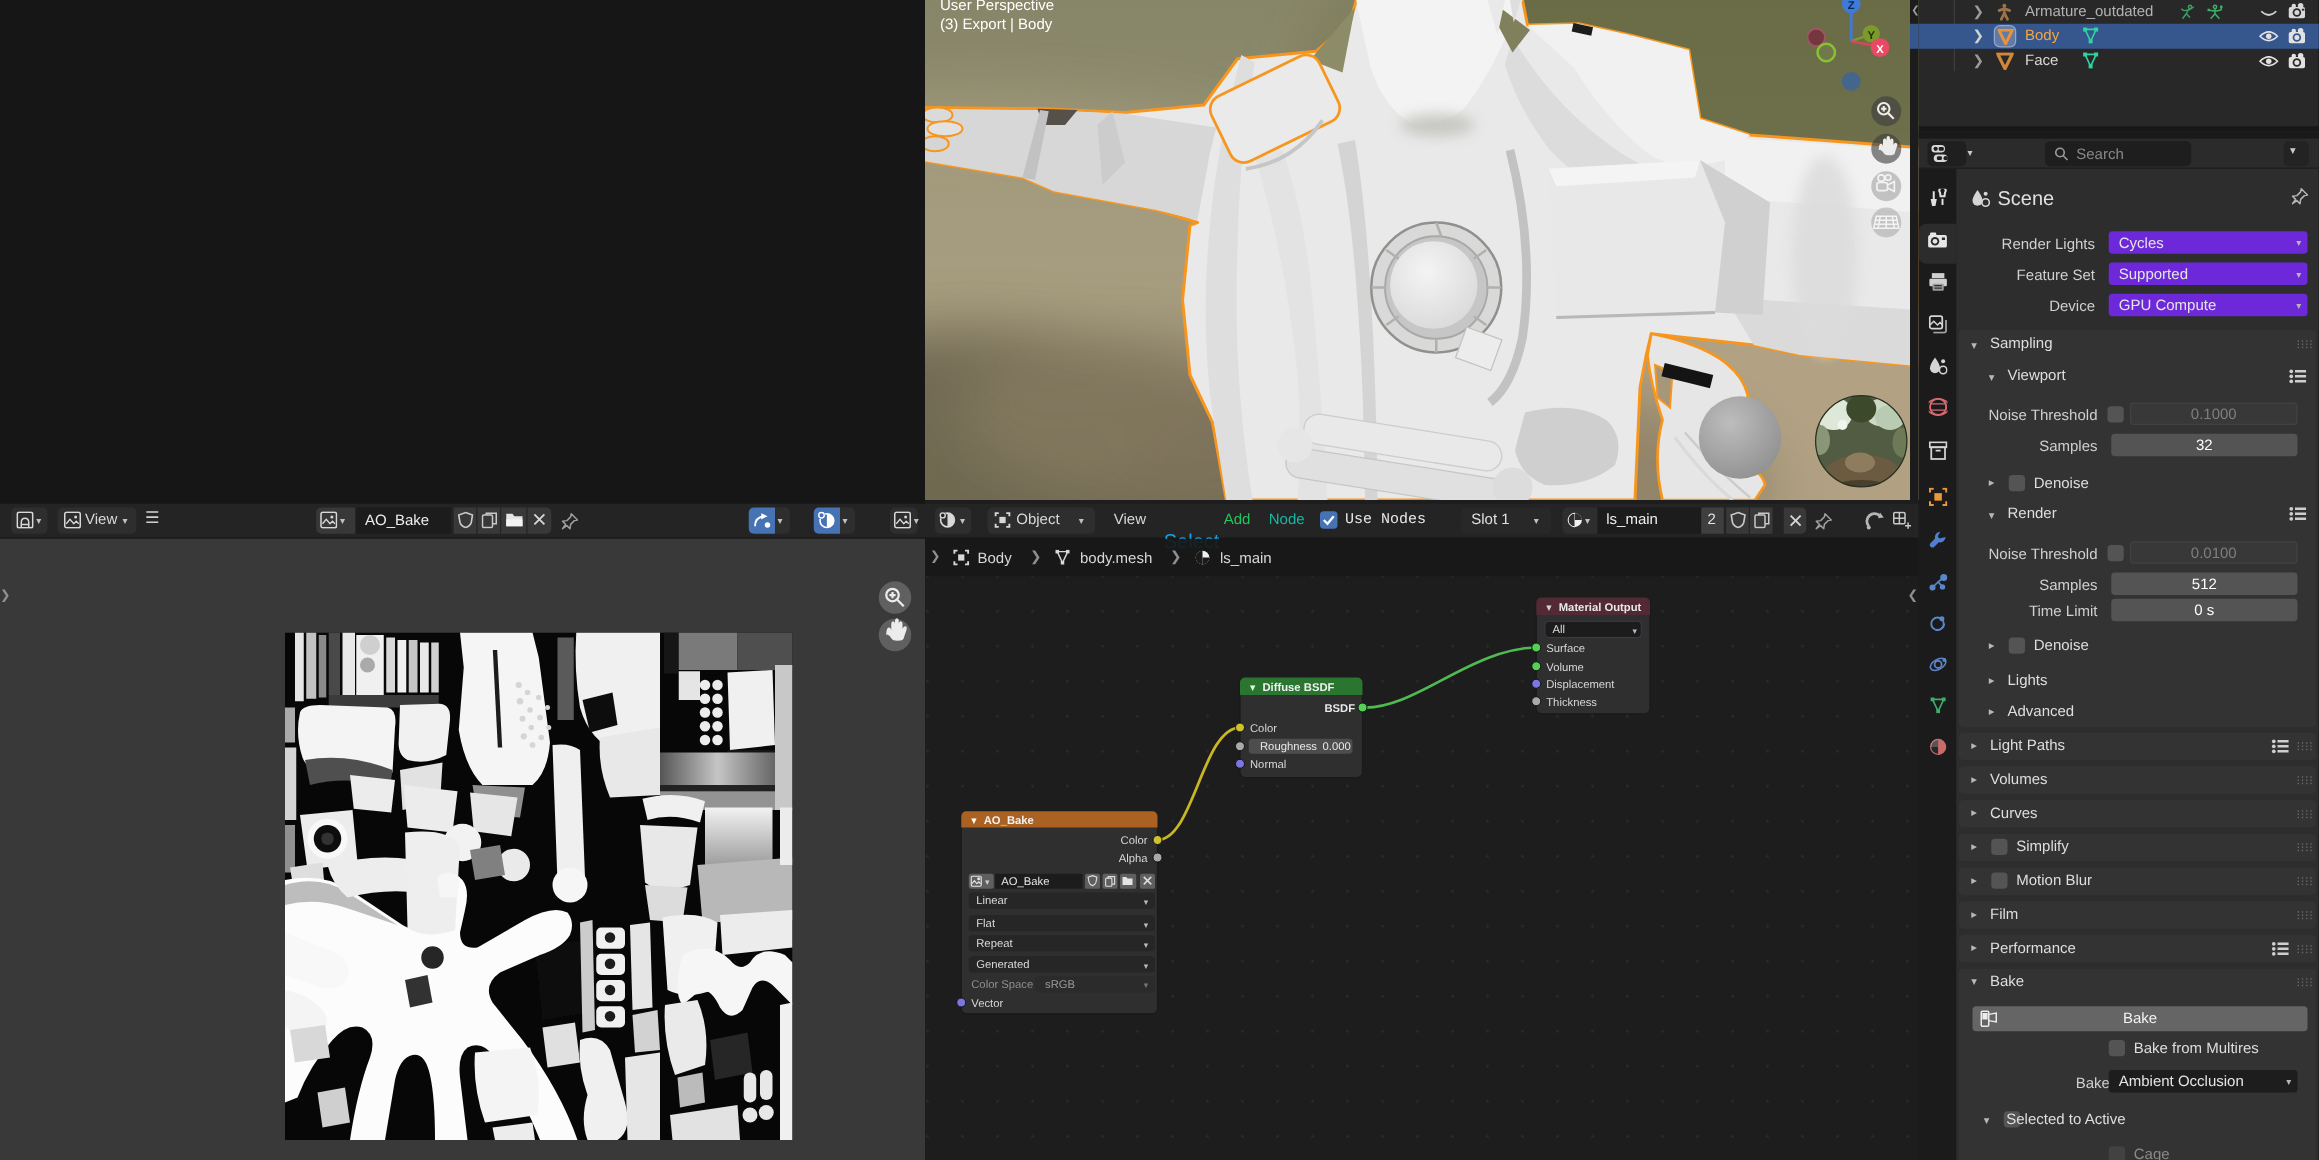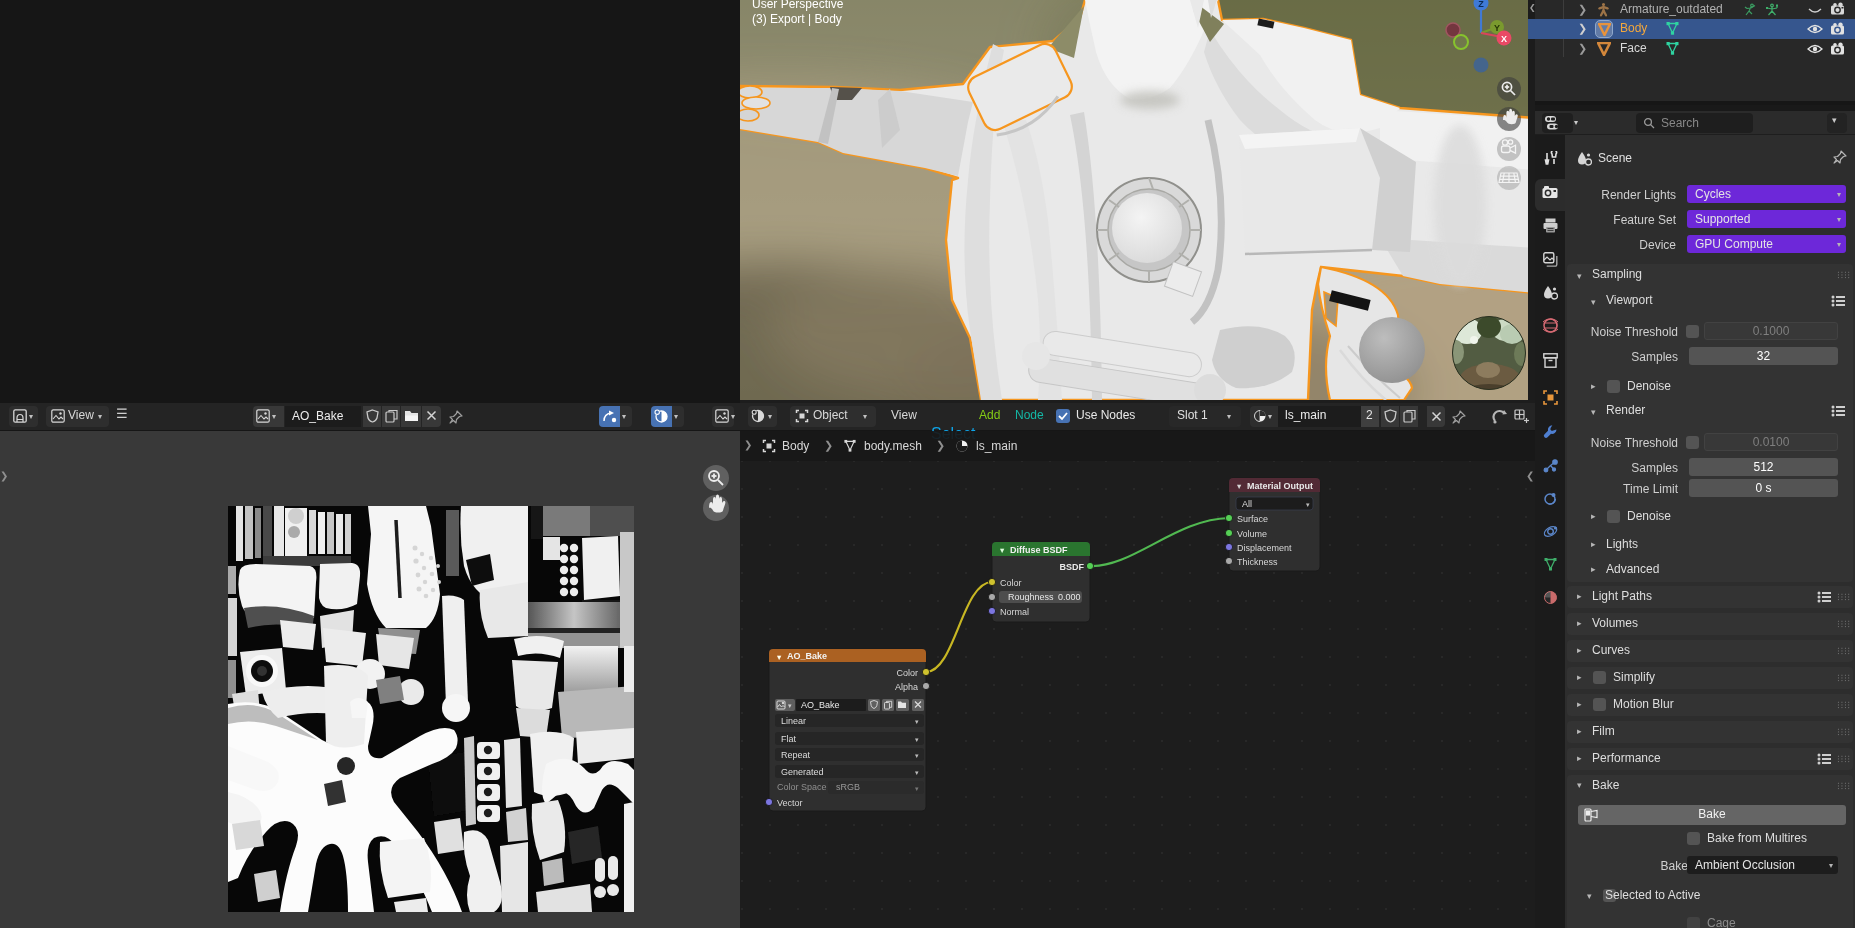--- a/index.html
+++ b/index.html
@@ -416,21 +416,21 @@
         </svg>
     </div>
 
     <div class="abs" id="propcontent" style="left:30px;top:30px;width:290px;height:793px;overflow:hidden;">
 
       <svg class="abs" style="left:12px;top:16px" width="15" height="15" viewBox="0 0 15 15">
           <path d="M5,1 Q9,6.5 9,9.5 A4,4 0 1 1 1,9.5 Q1,6.5 5,1 Z" fill="#d5d5d5"></path>
           <circle cx="11.5" cy="11" r="3" fill="none" stroke="#d5d5d5" stroke-width="1.3"></circle>
           <circle cx="11.5" cy="4" r="1.6" fill="#d5d5d5"></circle>
         </svg>
-      <span class="abs" style="left:33px;top:16px;color:#e0e0e0;font-size:12px;">Scene</span>
+      <span class="abs" style="left:33px;top:16px;color:#e0e0e0;font-size:16px;">Scene</span>
       <svg class="abs" style="left:268px;top:15px" width="14" height="14" viewBox="0 0 14 14">
           <path d="M8,1 L13,6 L10.5,6.5 L7.5,9.5 L7,13 L4.5,10.5 L1,13 L3.5,9.5 L1,7 L4.5,6.5 L7.5,3.5 Z" fill="none" stroke="#b5b5b5" stroke-width="1.2" stroke-linejoin="round"></path>
         </svg>
 
       <span class="plabel" style="left:0;top:53px;width:111px;">Render Lights</span>
       <div class="pdrop" style="left:122px;top:50px;width:159px;">Cycles<span class="chev">▾</span></div>
       <span class="plabel" style="left:0;top:78px;width:111px;">Feature Set</span>
       <div class="pdrop" style="left:122px;top:75px;width:159px;">Supported<span class="chev">▾</span></div>
       <span class="plabel" style="left:0;top:103px;width:111px;">Device</span>
       <div class="pdrop" style="left:122px;top:100px;width:159px;">GPU Compute<span class="chev">▾</span></div>
@@ -837,27 +837,27 @@
       <svg class="abs" style="left:55px;top:6px" width="14" height="14" viewBox="0 0 14 14">
           <g stroke="#d8d8d8" stroke-width="1.5" fill="none">
             <path d="M1.5,4 L1.5,1.5 L4,1.5 M10,1.5 L12.5,1.5 L12.5,4 M12.5,10 L12.5,12.5 L10,12.5 M4,12.5 L1.5,12.5 L1.5,10"></path>
           </g>
           <rect x="4.5" y="4.5" width="5" height="5" fill="#d8d8d8"></rect>
         </svg>
       <span class="abs" style="left:73px;top:5px;color:#d8d8d8;font-size:12px;">Object</span>
       <span class="abs" style="left:123px;top:9px;color:#c0c0c0;font-size:8px;">▾</span>
       <span class="abs" style="left:151px;top:5px;color:#d8d8d8;font-size:12px;">View</span>
       <span class="abs" style="left:191px;top:22px;color:#0ea5e9;font-size:16px;">Select</span>
-      <span class="abs" style="left:239px;top:5px;color:#84cc16;font-size:12px;">Add</span>
+      <span class="abs" style="left:239px;top:5px;color:#22c55e;font-size:12px;">Add</span>
       <span class="abs" style="left:275px;top:5px;color:#14b8a6;font-size:12px;">Node</span>
       <div class="abs" style="left:316px;top:6px;width:14px;height:14px;background:#4772b3;border-radius:3px;"></div>
       <svg class="abs" style="left:318px;top:9px" width="10" height="9" viewBox="0 0 10 9">
           <path d="M1,4 L4,7 L9,1" fill="none" stroke="#fff" stroke-width="1.8"></path>
         </svg>
-      <span class="abs" style="left:336px;top:5px;color:#e8e8e8;font-size:12px;">Use Nodes</span>
+      <span class="abs" style="left:336px;top:5px;color:#e8e8e8;font-size:12px;font-family:Liberation Mono, monospace;">Use Nodes</span>
       <div class="abs" style="left:429px;top:3px;width:72px;height:21px;background:#282828;border-radius:4px;"></div>
       <span class="abs" style="left:437px;top:5px;color:#e0e0e0;font-size:12px;">Slot 1</span>
       <span class="abs" style="left:487px;top:9px;color:#c0c0c0;font-size:8px;">▾</span>
       <div class="abs" style="left:510px;top:3px;width:28px;height:21px;background:#2e2e2e;border-radius:4px 0 0 4px;"></div>
       <svg class="abs" style="left:513px;top:6px" width="14" height="14" viewBox="0 0 14 14">
           <circle cx="7" cy="7" r="5.5" fill="#f0f0f0"></circle>
           <path d="M7,1.5 a5.5,5.5 0 0 0 0,11 Z" fill="#2e2e2e" stroke="#f0f0f0" stroke-width="0.8"></path>
           <path d="M7,7 L7,1.5 a5.5,5.5 0 0 1 5.5,5.5 Z" fill="#2e2e2e"></path>
         </svg>
       <span class="abs" style="left:528px;top:9px;color:#c0c0c0;font-size:8px;">▾</span>

